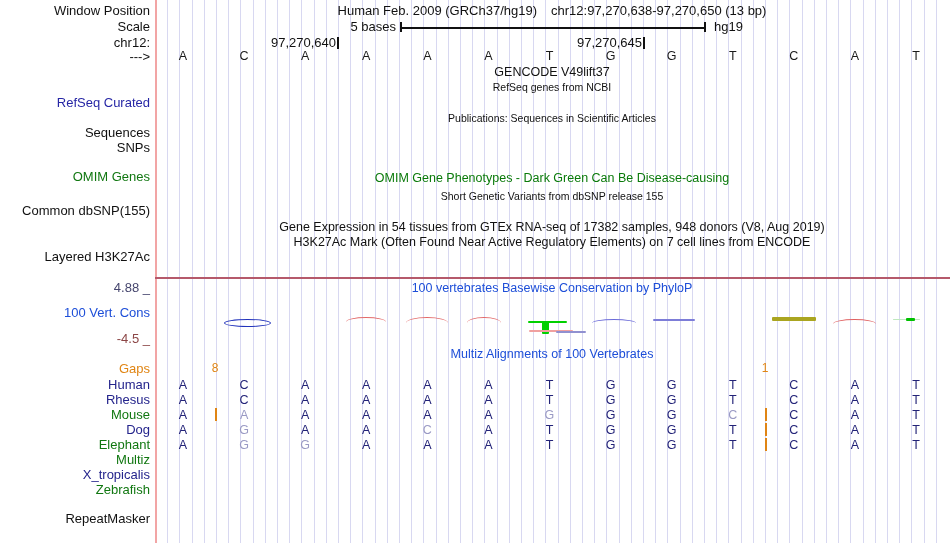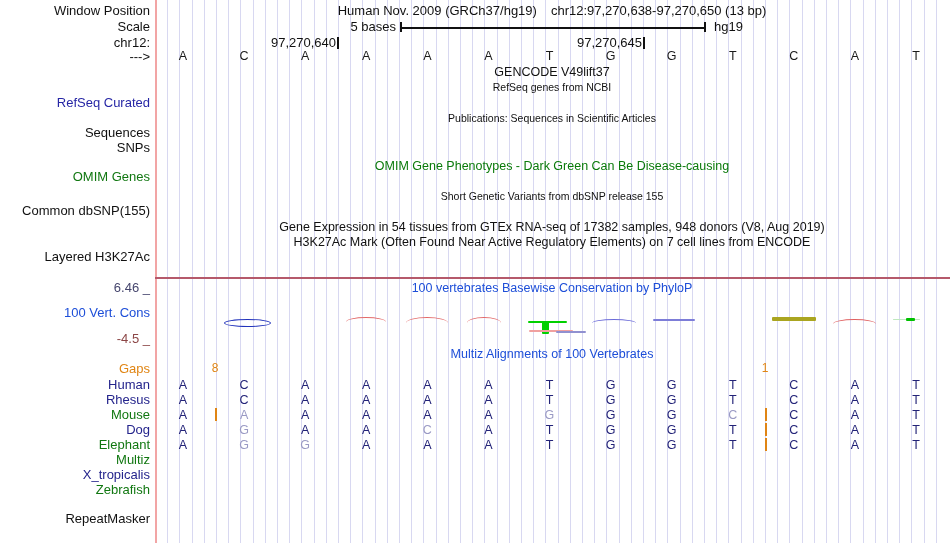--- a/index.html
+++ b/index.html
@@ -15,34 +15,34 @@
   .title-row{position:absolute;left:156px;top:4px;width:792px;display:flex;justify-content:center;gap:14px;font-size:13px;line-height:14px;white-space:nowrap;}
   .seq-letter{position:absolute;transform:translateX(-50%);font-size:12.5px;line-height:13px;color:#1a1a1a;}
   .align-letter{position:absolute;transform:translateX(-50%);font-size:12.5px;line-height:14px;color:#232378;}
   .align-letter.light{color:#9a9ac4;}
   .gap-count{position:absolute;transform:translateX(-50%);font-size:12px;line-height:13px;color:#e08514;}
   .gap-bar{position:absolute;width:2px;height:13px;background:#e08514;}
   .tick{position:absolute;width:1.5px;background:#111;}
   .scalebar{position:absolute;height:1.5px;background:#111;}
   .pmark{position:absolute;}
   .blue{color:#2626a5;} .green{color:#117711;} .orange{color:#e08514;}
-  .tblue{color:#1d4ed8;} .tgreen{color:#0a7a0a;}
+  .tblue{color:#1d4ed8;} .tgreen{color:#0a7a0a;margin-top:12px;}
   .axis-max{color:#46466e;} .axis-min{color:#8c4646;}
 </style>
 </head>
 <body>
 
 <div id="page">
 
   <div class="grid"></div>
   <div class="vline-pink"></div>
   <div class="hline-rose"></div>
 
   <div class="title-row">
-    <span>Human Nov. 2009 (GRCh37/hg19)</span>
+    <span>Human Feb. 2009 (GRCh37/hg19)</span>
     <span>chr12:97,270,638-97,270,650 (13 bp)</span>
   </div>
   <div class="left-label" style="top:4px;">Window Position</div>
   <div class="left-label" style="top:20px;">Scale</div>
 
   <div class="left-label" style="top:20px;right:554px;">5 bases</div>
   <div class="scalebar" style="left:400px;top:27px;width:305px;"></div>
   <div class="tick" style="left:400px;top:22px;height:10px;"></div>
   <div class="tick" style="left:704px;top:22px;height:10px;"></div>
   <div class="left-label" style="top:20px;right:auto;left:714px;text-align:center;">hg19</div>
@@ -63,21 +63,21 @@
   <div class="center-text" style="top:236px;">H3K27Ac Mark (Often Found Near Active Regulatory Elements) on 7 cell lines from ENCODE</div>
   <div class="center-text tblue" style="top:282px;">100 vertebrates Basewise Conservation by PhyloP</div>
   <div class="center-text tblue" style="top:348px;">Multiz Alignments of 100 Vertebrates</div>
 
   <div class="left-label blue" style="top:96px;">RefSeq Curated</div>
   <div class="left-label" style="top:126px;">Sequences</div>
   <div class="left-label" style="top:141px;">SNPs</div>
   <div class="left-label green" style="top:170px;">OMIM Genes</div>
   <div class="left-label" style="top:204px;">Common dbSNP(155)</div>
   <div class="left-label" style="top:250px;">Layered H3K27Ac</div>
-  <div class="left-label axis-max" style="top:281px;">6.46 _</div>
+  <div class="left-label axis-max" style="top:281px;">4.88 _</div>
   <div class="left-label tblue" style="top:306px;">100 Vert. Cons</div>
   <div class="left-label axis-min" style="top:332px;">-4.5 _</div>
   <div class="left-label orange" style="top:362px;">Gaps</div>
   <div class="left-label" style="top:512px;">RepeatMasker</div>
 
 <div class="seq-letter" style="left: 183px; top: 50px;">A</div>
     <div class="seq-letter" style="left: 244.08px; top: 50px;">C</div>
     <div class="seq-letter" style="left: 305.16px; top: 50px;">A</div>
     <div class="seq-letter" style="left: 366.24px; top: 50px;">A</div>
     <div class="seq-letter" style="left: 427.32px; top: 50px;">A</div>

